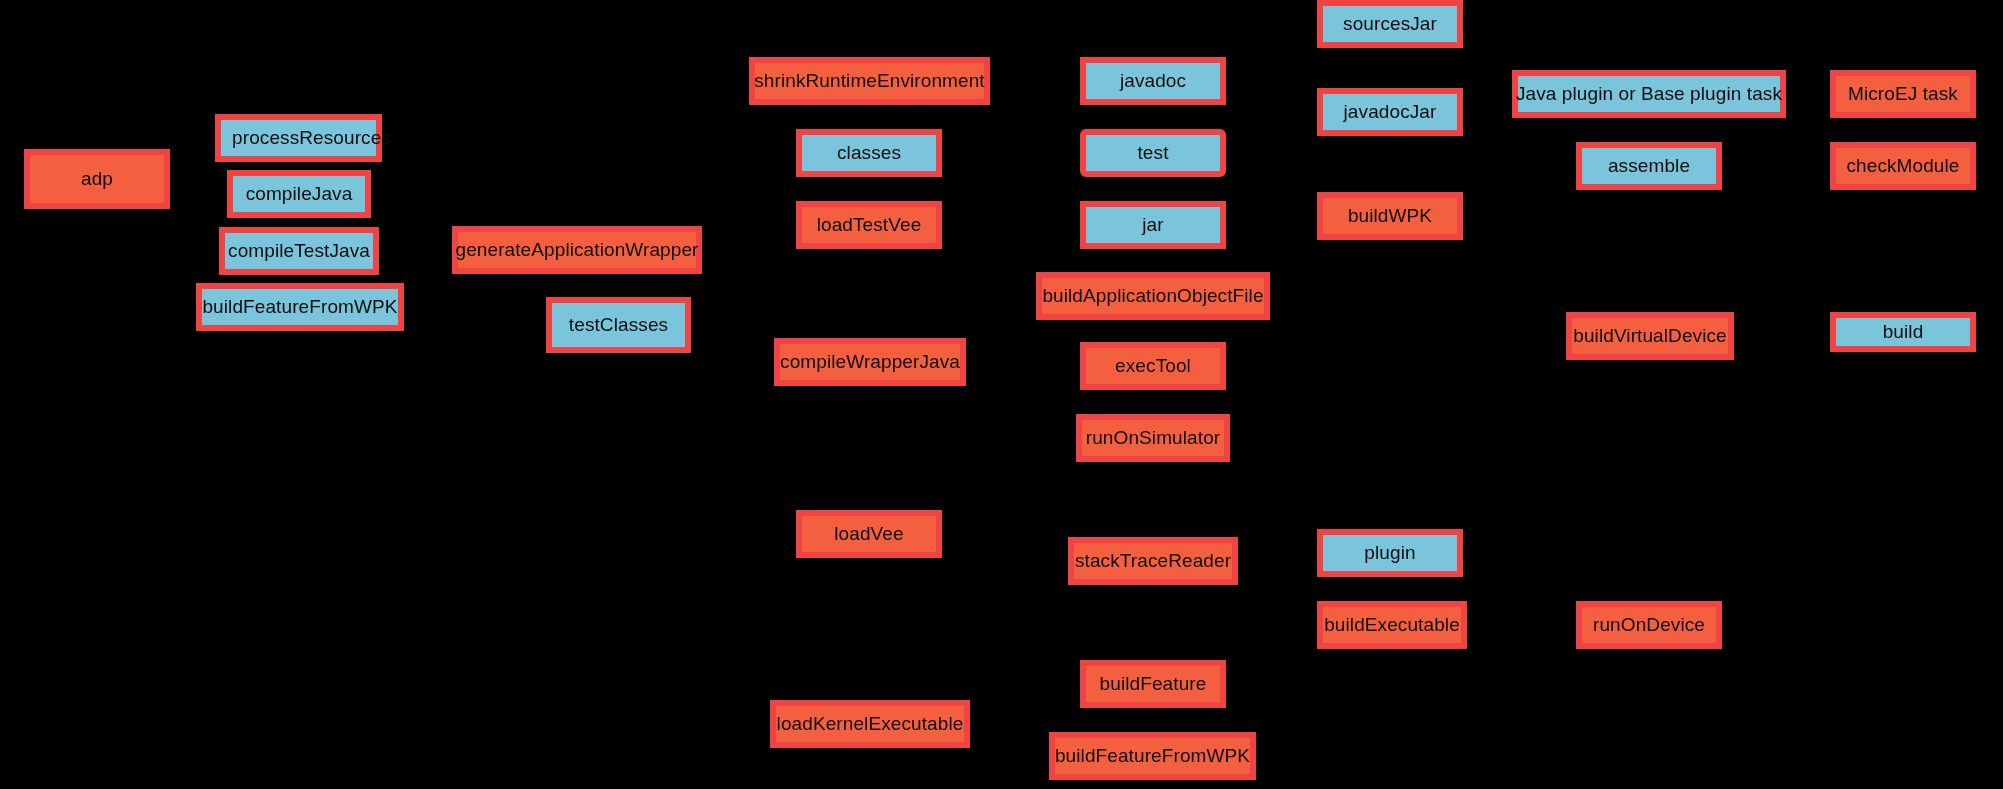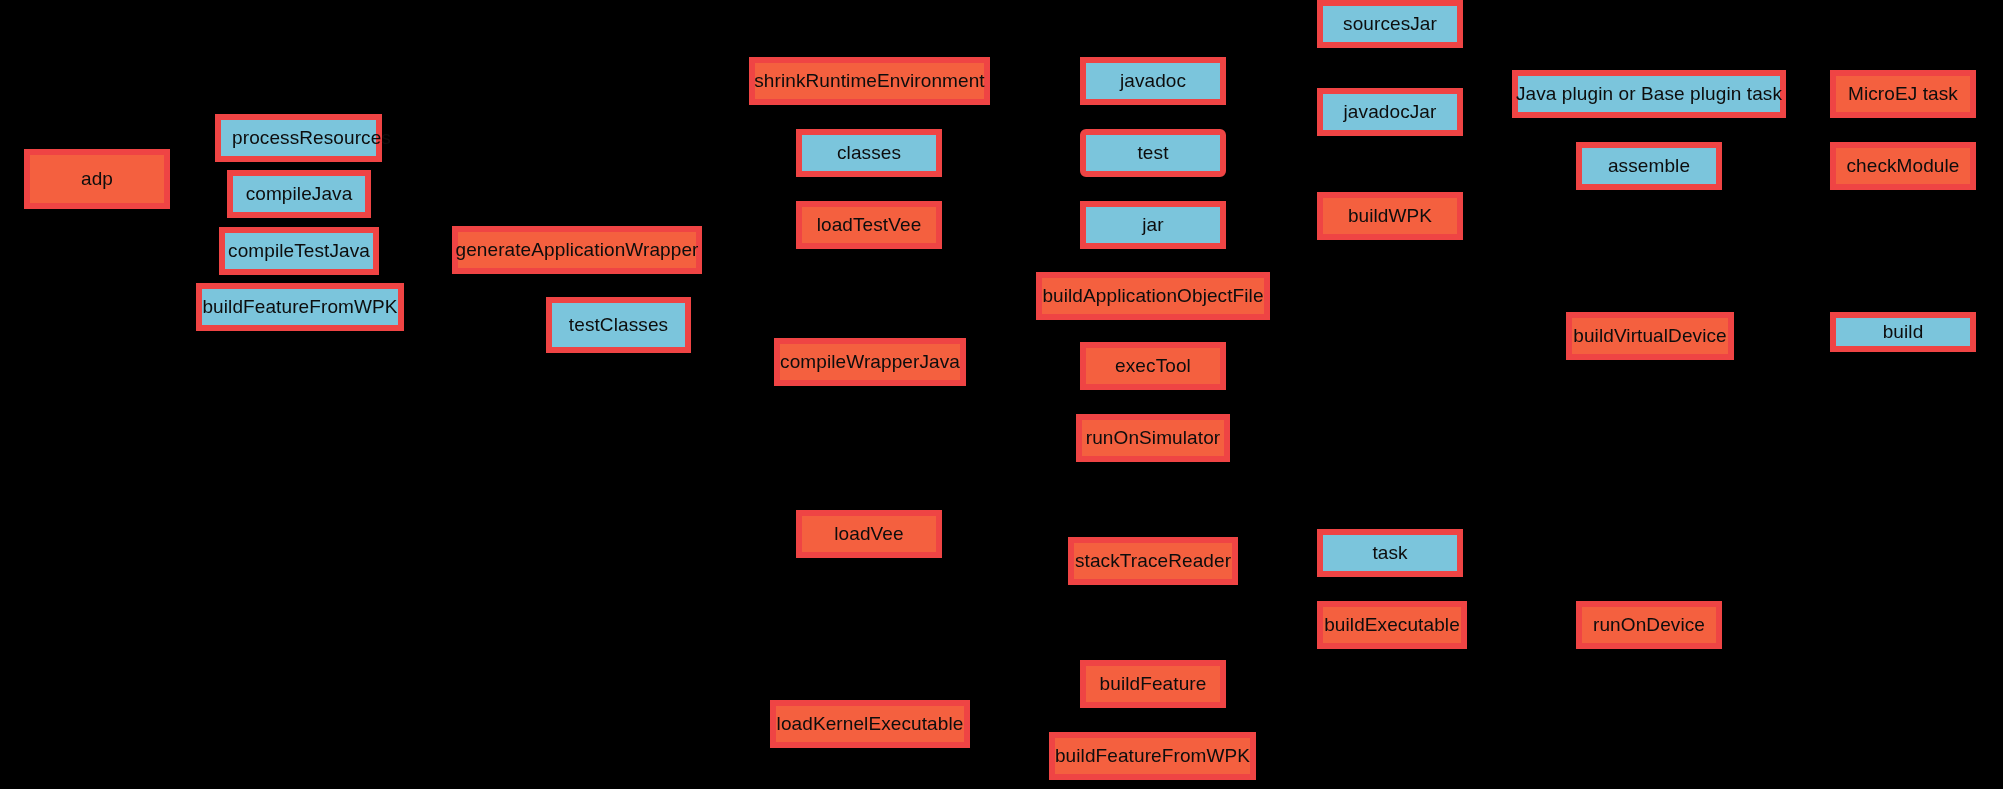--- a/index.html
+++ b/index.html
@@ -163,21 +163,21 @@
       <div class="node javaplugin" style="left: 1317px; top: 0px; width: 146px; height: 48px;">
         <span>sourcesJar</span>
       </div>
       <div class="node javaplugin" style="left: 1317px; top: 88px; width: 146px; height: 48px;">
         <span>javadocJar</span>
       </div>
       <div class="node microej" style="left: 1317px; top: 192px; width: 146px; height: 48px;">
         <span>buildWPK</span>
       </div>
       <div class="node javaplugin" style="left: 1317px; top: 529px; width: 146px; height: 48px;">
-        <span>task</span>
+        <span>plugin</span>
       </div>
       <div class="node microej" style="left: 1317px; top: 601px; width: 150px; height: 48px;">
         <span>buildExecutable</span>
       </div>
       <div class="node javaplugin" style="left: 1512px; top: 70px; width: 274px; height: 48px;">
         <span>Java plugin or Base plugin task</span>
       </div>
       <div class="node javaplugin" style="left: 1576px; top: 142px; width: 146px; height: 48px;">
         <span>assemble</span>
       </div>

